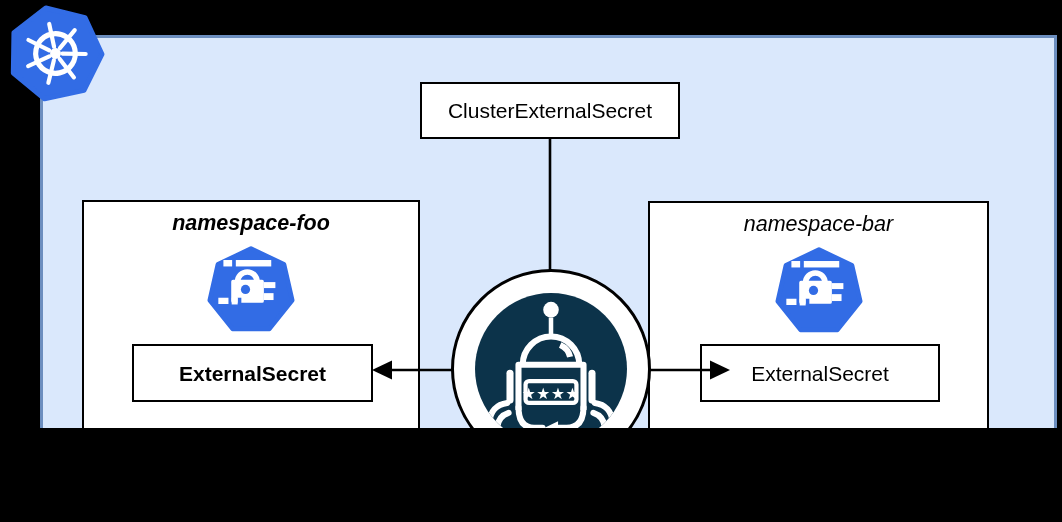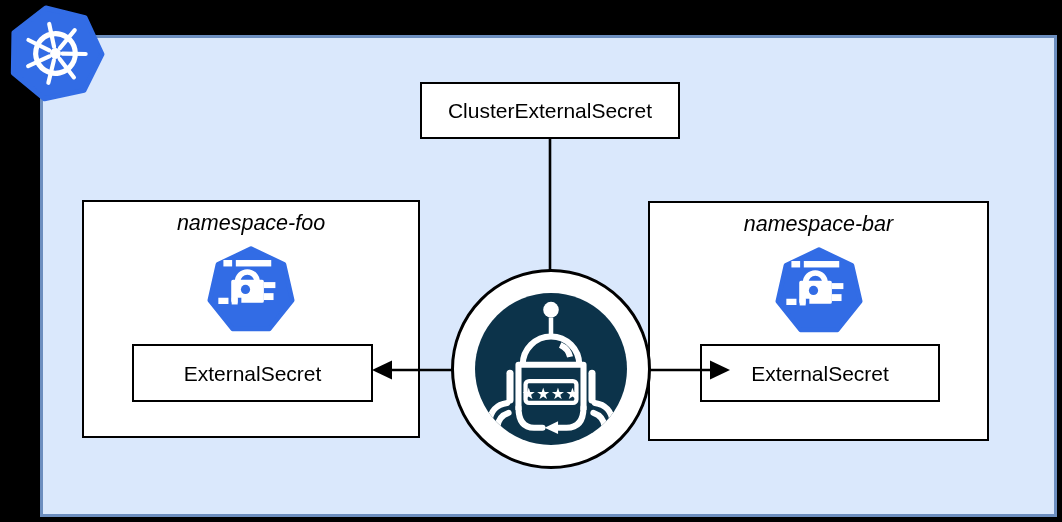--- a/index.html
+++ b/index.html
@@ -1,33 +1,33 @@
 <!DOCTYPE html>
 <html><head>
 <meta charset="utf-8">
 <style>
   html,body{margin:0;padding:0;background:#000;}
   #stage{
-    position:relative;width:1062px;height:522px;background:#000;overflow:hidden;
+    position:relative;width:1062px;height:428px;background:#000;overflow:hidden;
     font-family:"Liberation Sans","DejaVu Sans",sans-serif;color:#000;
   }
   .board{
     position:absolute;left:40px;top:35px;width:1017px;height:482px;
     background:#dae8fc;border:3px solid #6c8ebf;box-sizing:border-box;
   }
   .node{
     position:absolute;background:#fff;border:2.5px solid #000;box-sizing:border-box;
     display:flex;align-items:center;justify-content:center;
     font-size:21px;line-height:1;
   }
   #cluster-node{left:420px;top:82px;width:260px;height:57px;}
   .ns-box{
     position:absolute;background:#fff;border:2.5px solid #000;box-sizing:border-box;
   }
-  #ns-foo{left:82px;top:200px;width:338px;height:238px;}
+  #ns-foo{left:82px;top:200px;width:338px;height:238px;font-weight:bold;}
   #ns-bar{left:648px;top:201px;width:341px;height:240px;}
   .ns-title{
     position:absolute;left:0;right:0;top:9px;text-align:center;
     font-style:italic;font-size:21.5px;
   }
   .crd-icon{position:absolute;left:50%;top:41px;transform:translateX(-50%);width:92px;height:92px;}
   #es-foo{left:130px;top:342px;width:241px;height:58px;}
   #es-bar{left:730px;top:342px;width:240px;height:58px;}
   .operator-outer{
     position:absolute;left:451px;top:269px;width:200px;height:200px;

